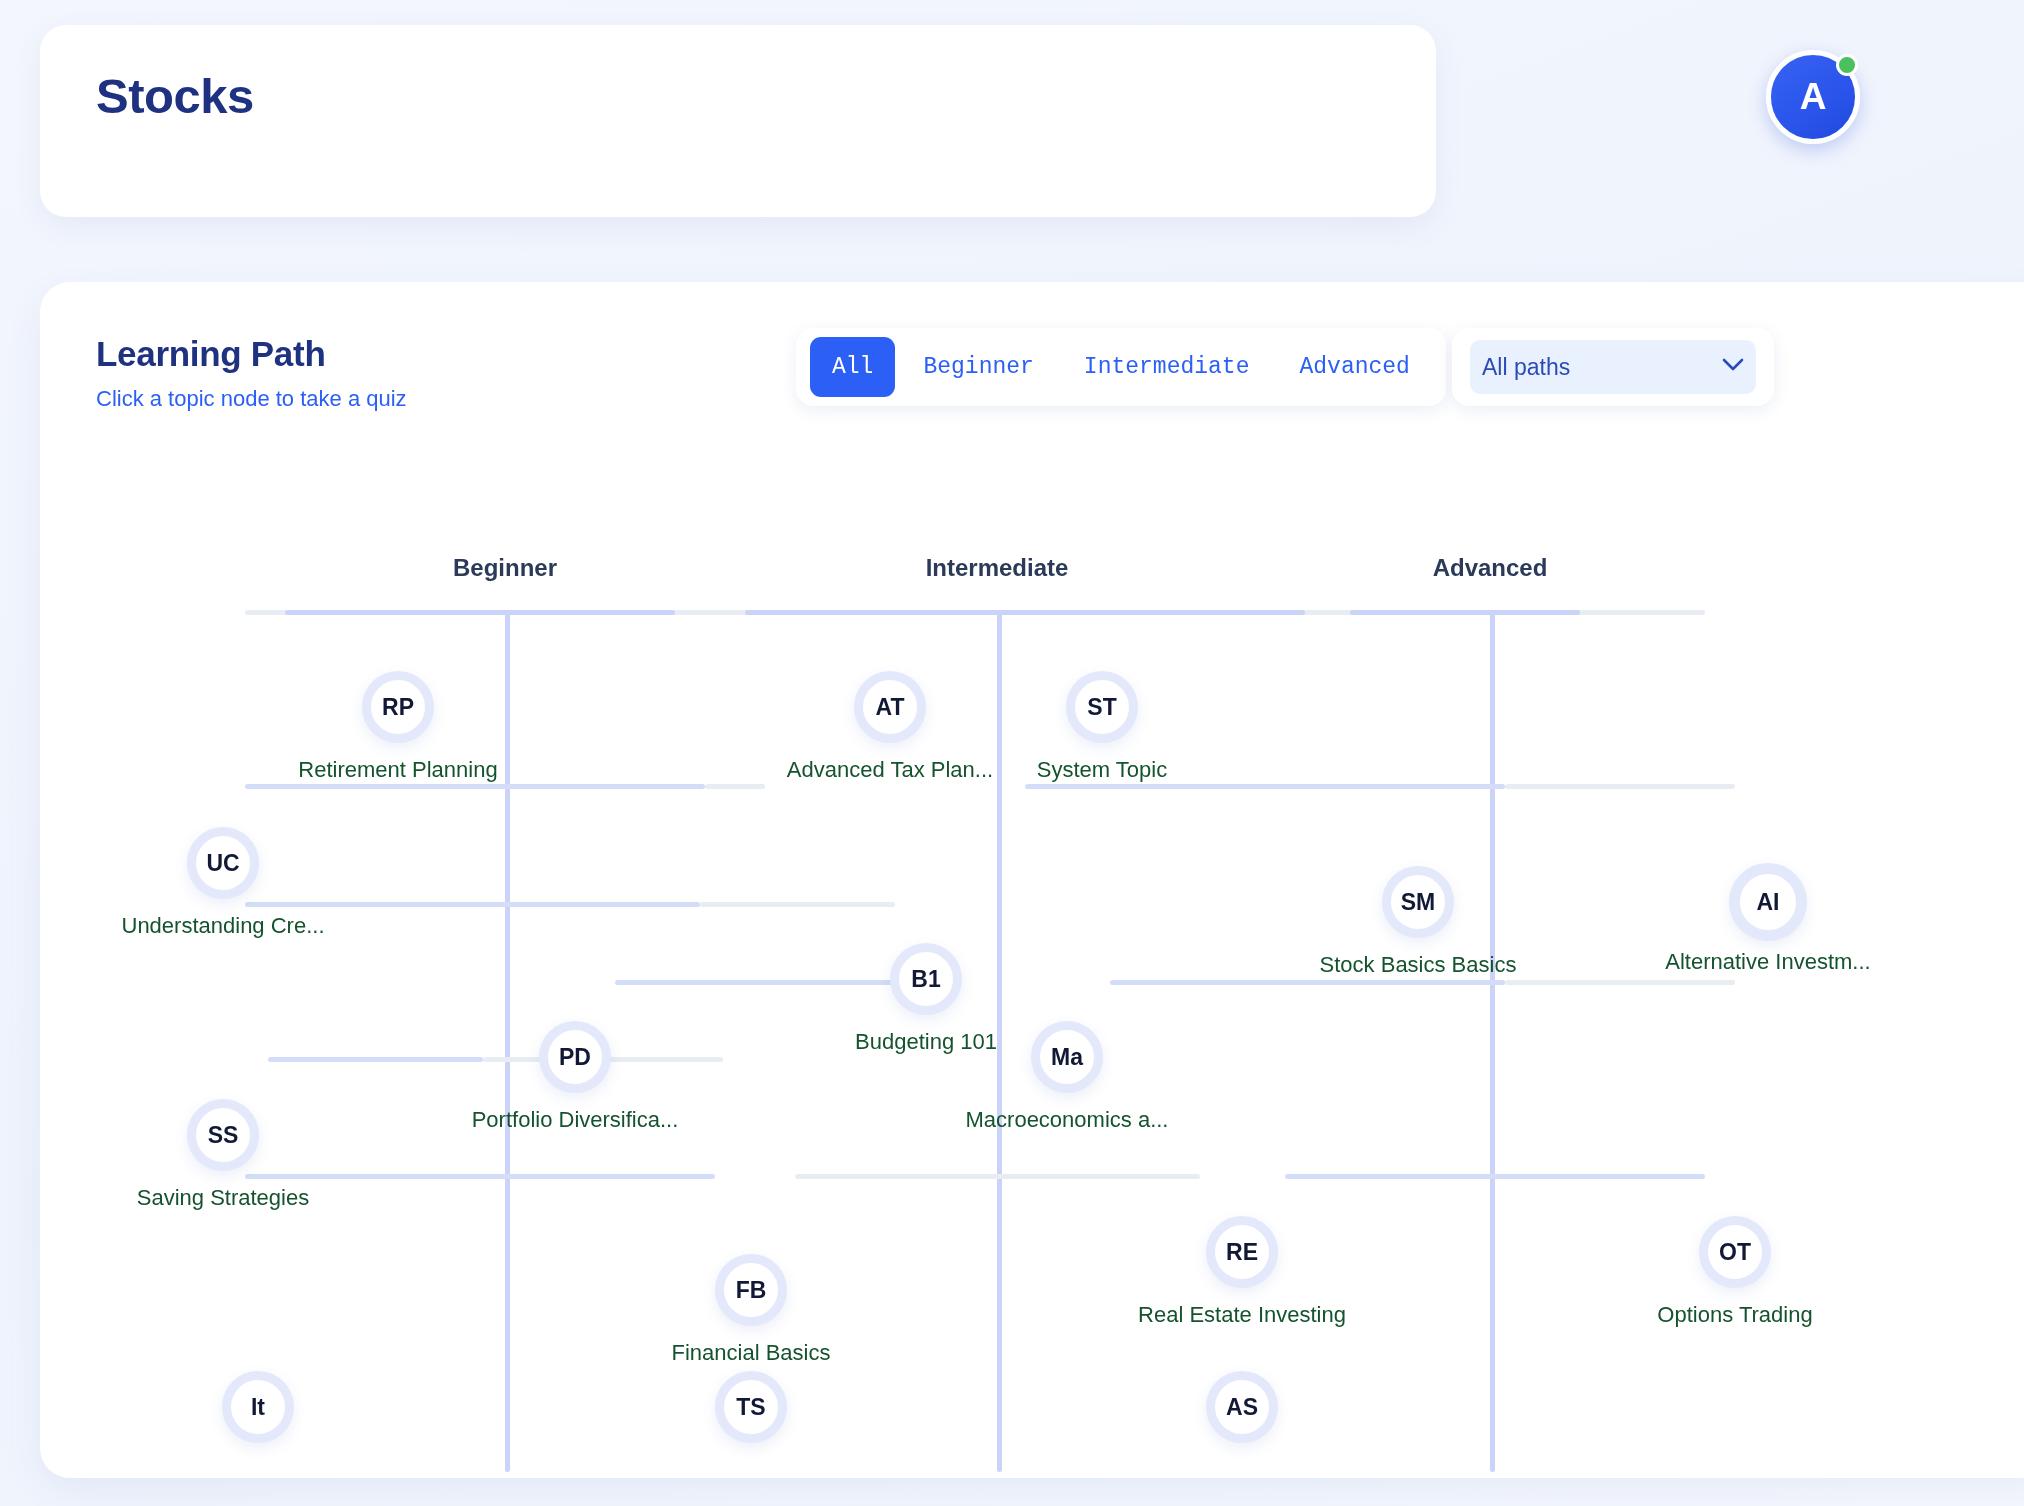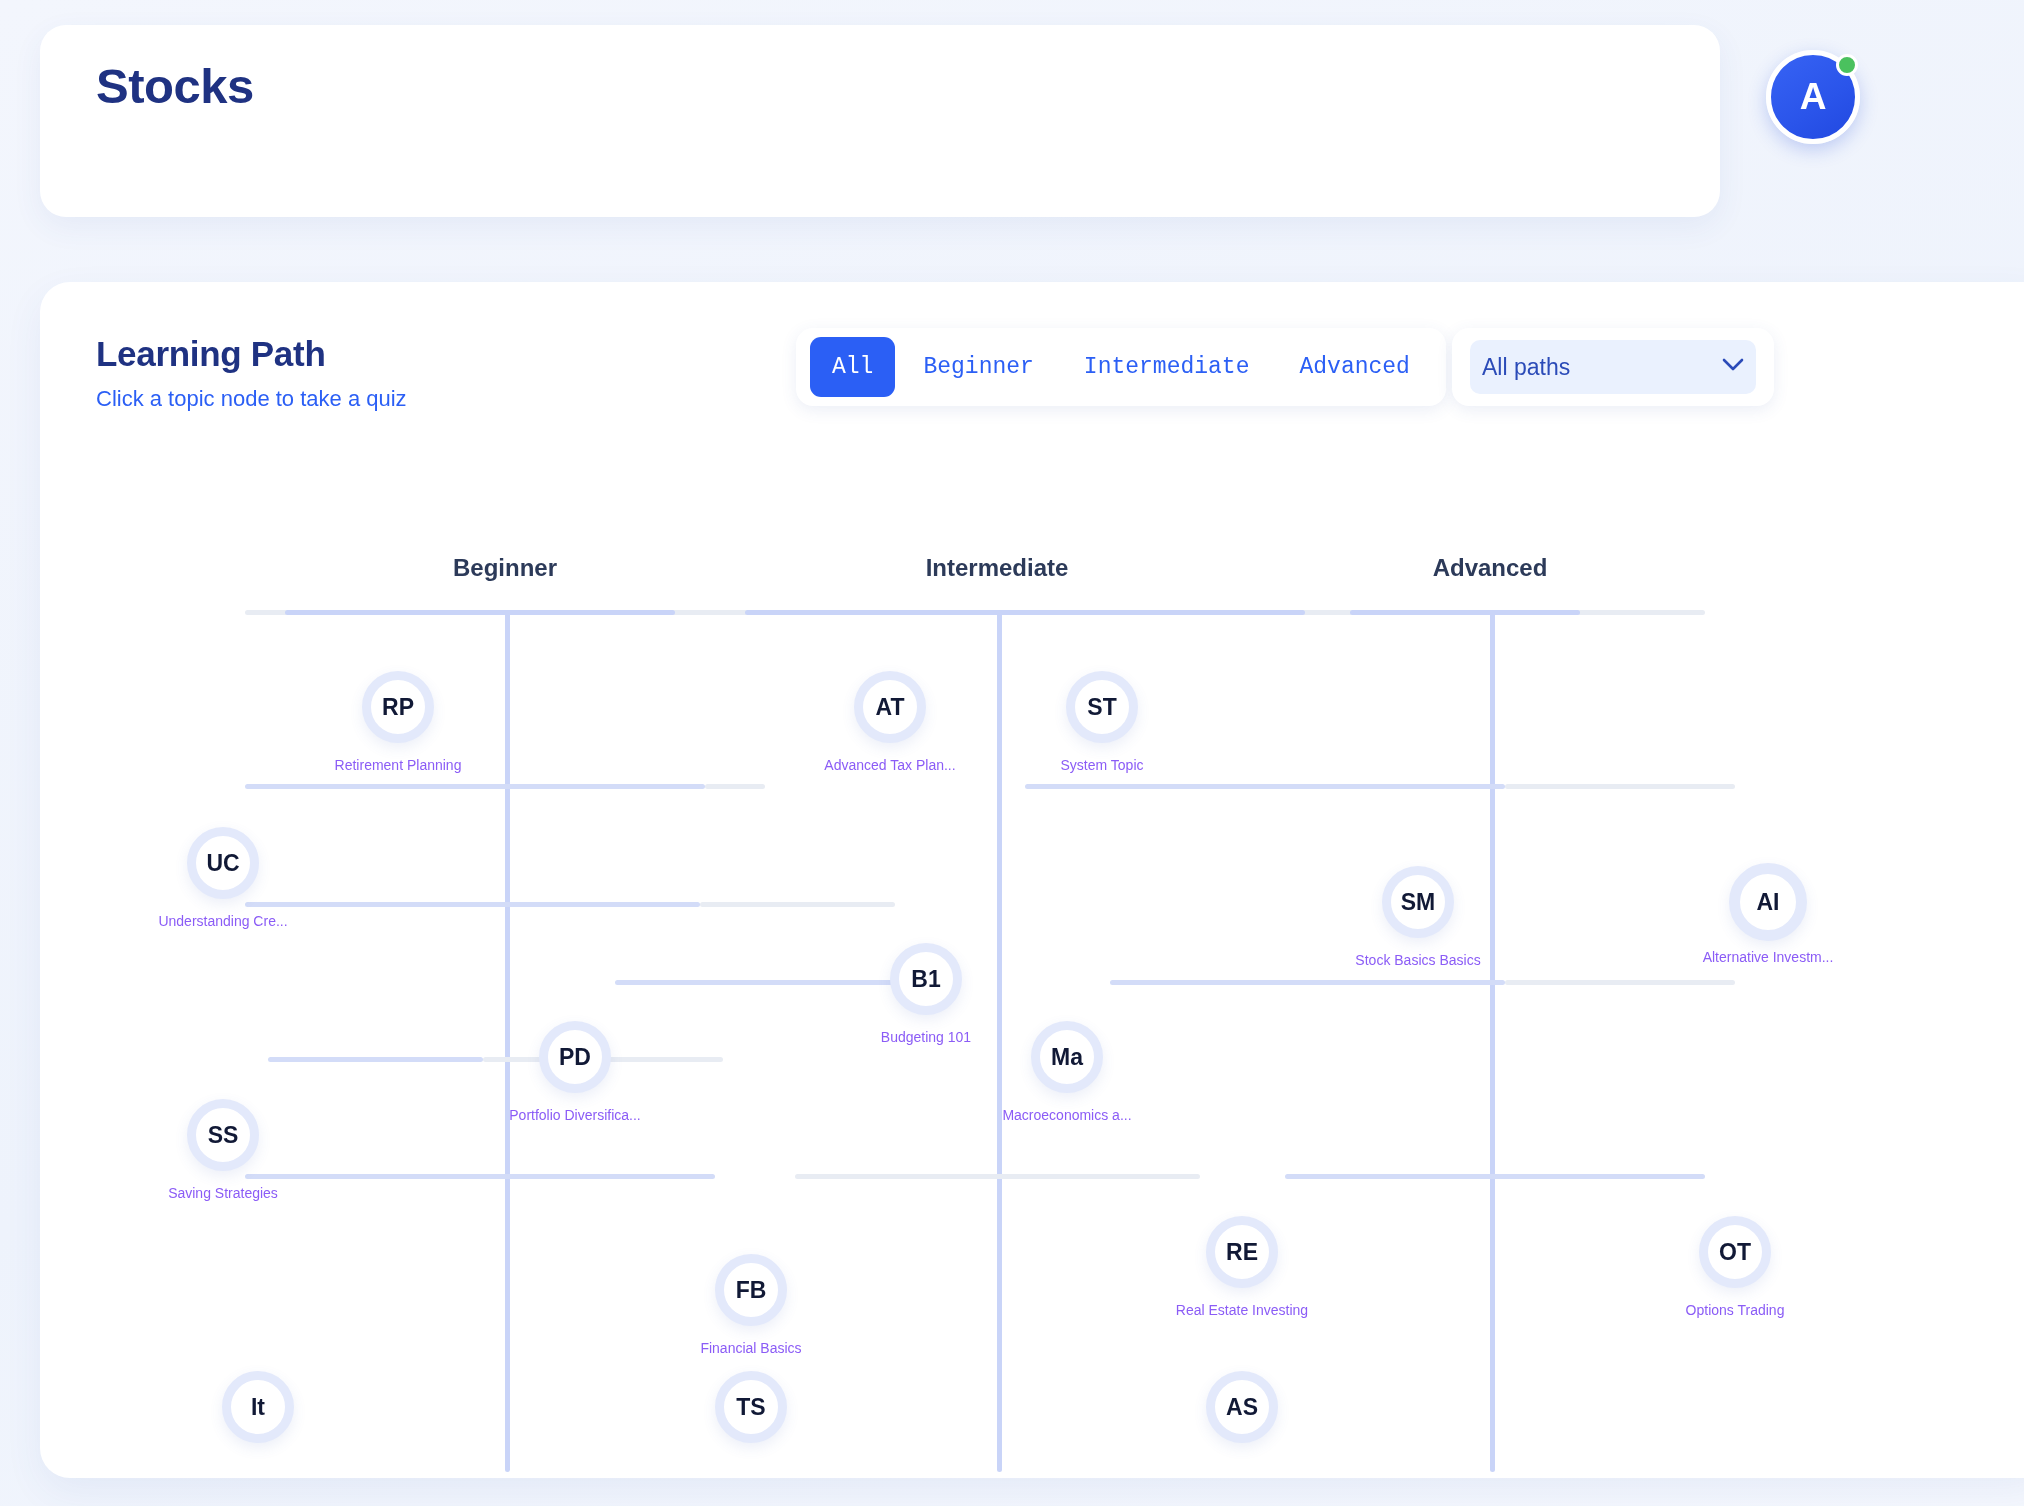--- a/index.html
+++ b/index.html
@@ -16,26 +16,26 @@
     height: 1506px;
     background: linear-gradient(160deg, #f3f6fd 0%, #eef3fc 55%, #f5f8fe 100%);
     padding: 0 40px;
   }
 
   
   .header-card {
     position: absolute;
     left: 40px;
     top: 25px;
-    width: 1680px;
+    width: 1396px;
     height: 192px;
     background: #ffffff;
     border-radius: 26px;
     box-shadow: 0 10px 30px rgba(60, 90, 170, 0.07);
-    padding: 36px 56px;
+    padding: 46px 56px;
   }
   .page-title {
     font-size: 49px;
     font-weight: bold;
     color: #1f3282;
     letter-spacing: -0.5px;
     line-height: 1.05;
   }
   .page-subtitle {
     margin-top: 16px;
@@ -217,22 +217,22 @@
     font-size: 23px;
     font-weight: bold;
     color: #111936;
     box-shadow: 0 5px 14px rgba(70, 100, 190, 0.10);
   }
   .node-label {
     position: absolute;
     top: 86px;
     left: 50%;
     transform: translateX(-50%);
-    font-size: 14px;
-    color: #8b5cf6;
+    font-size: 22px;
+    color: #14532d;
     white-space: nowrap;
   }
   .node.big .node-circle {
     width: 78px;
     height: 78px;
     border-width: 11px;
   }
 </style>
 </head>
 <body>

